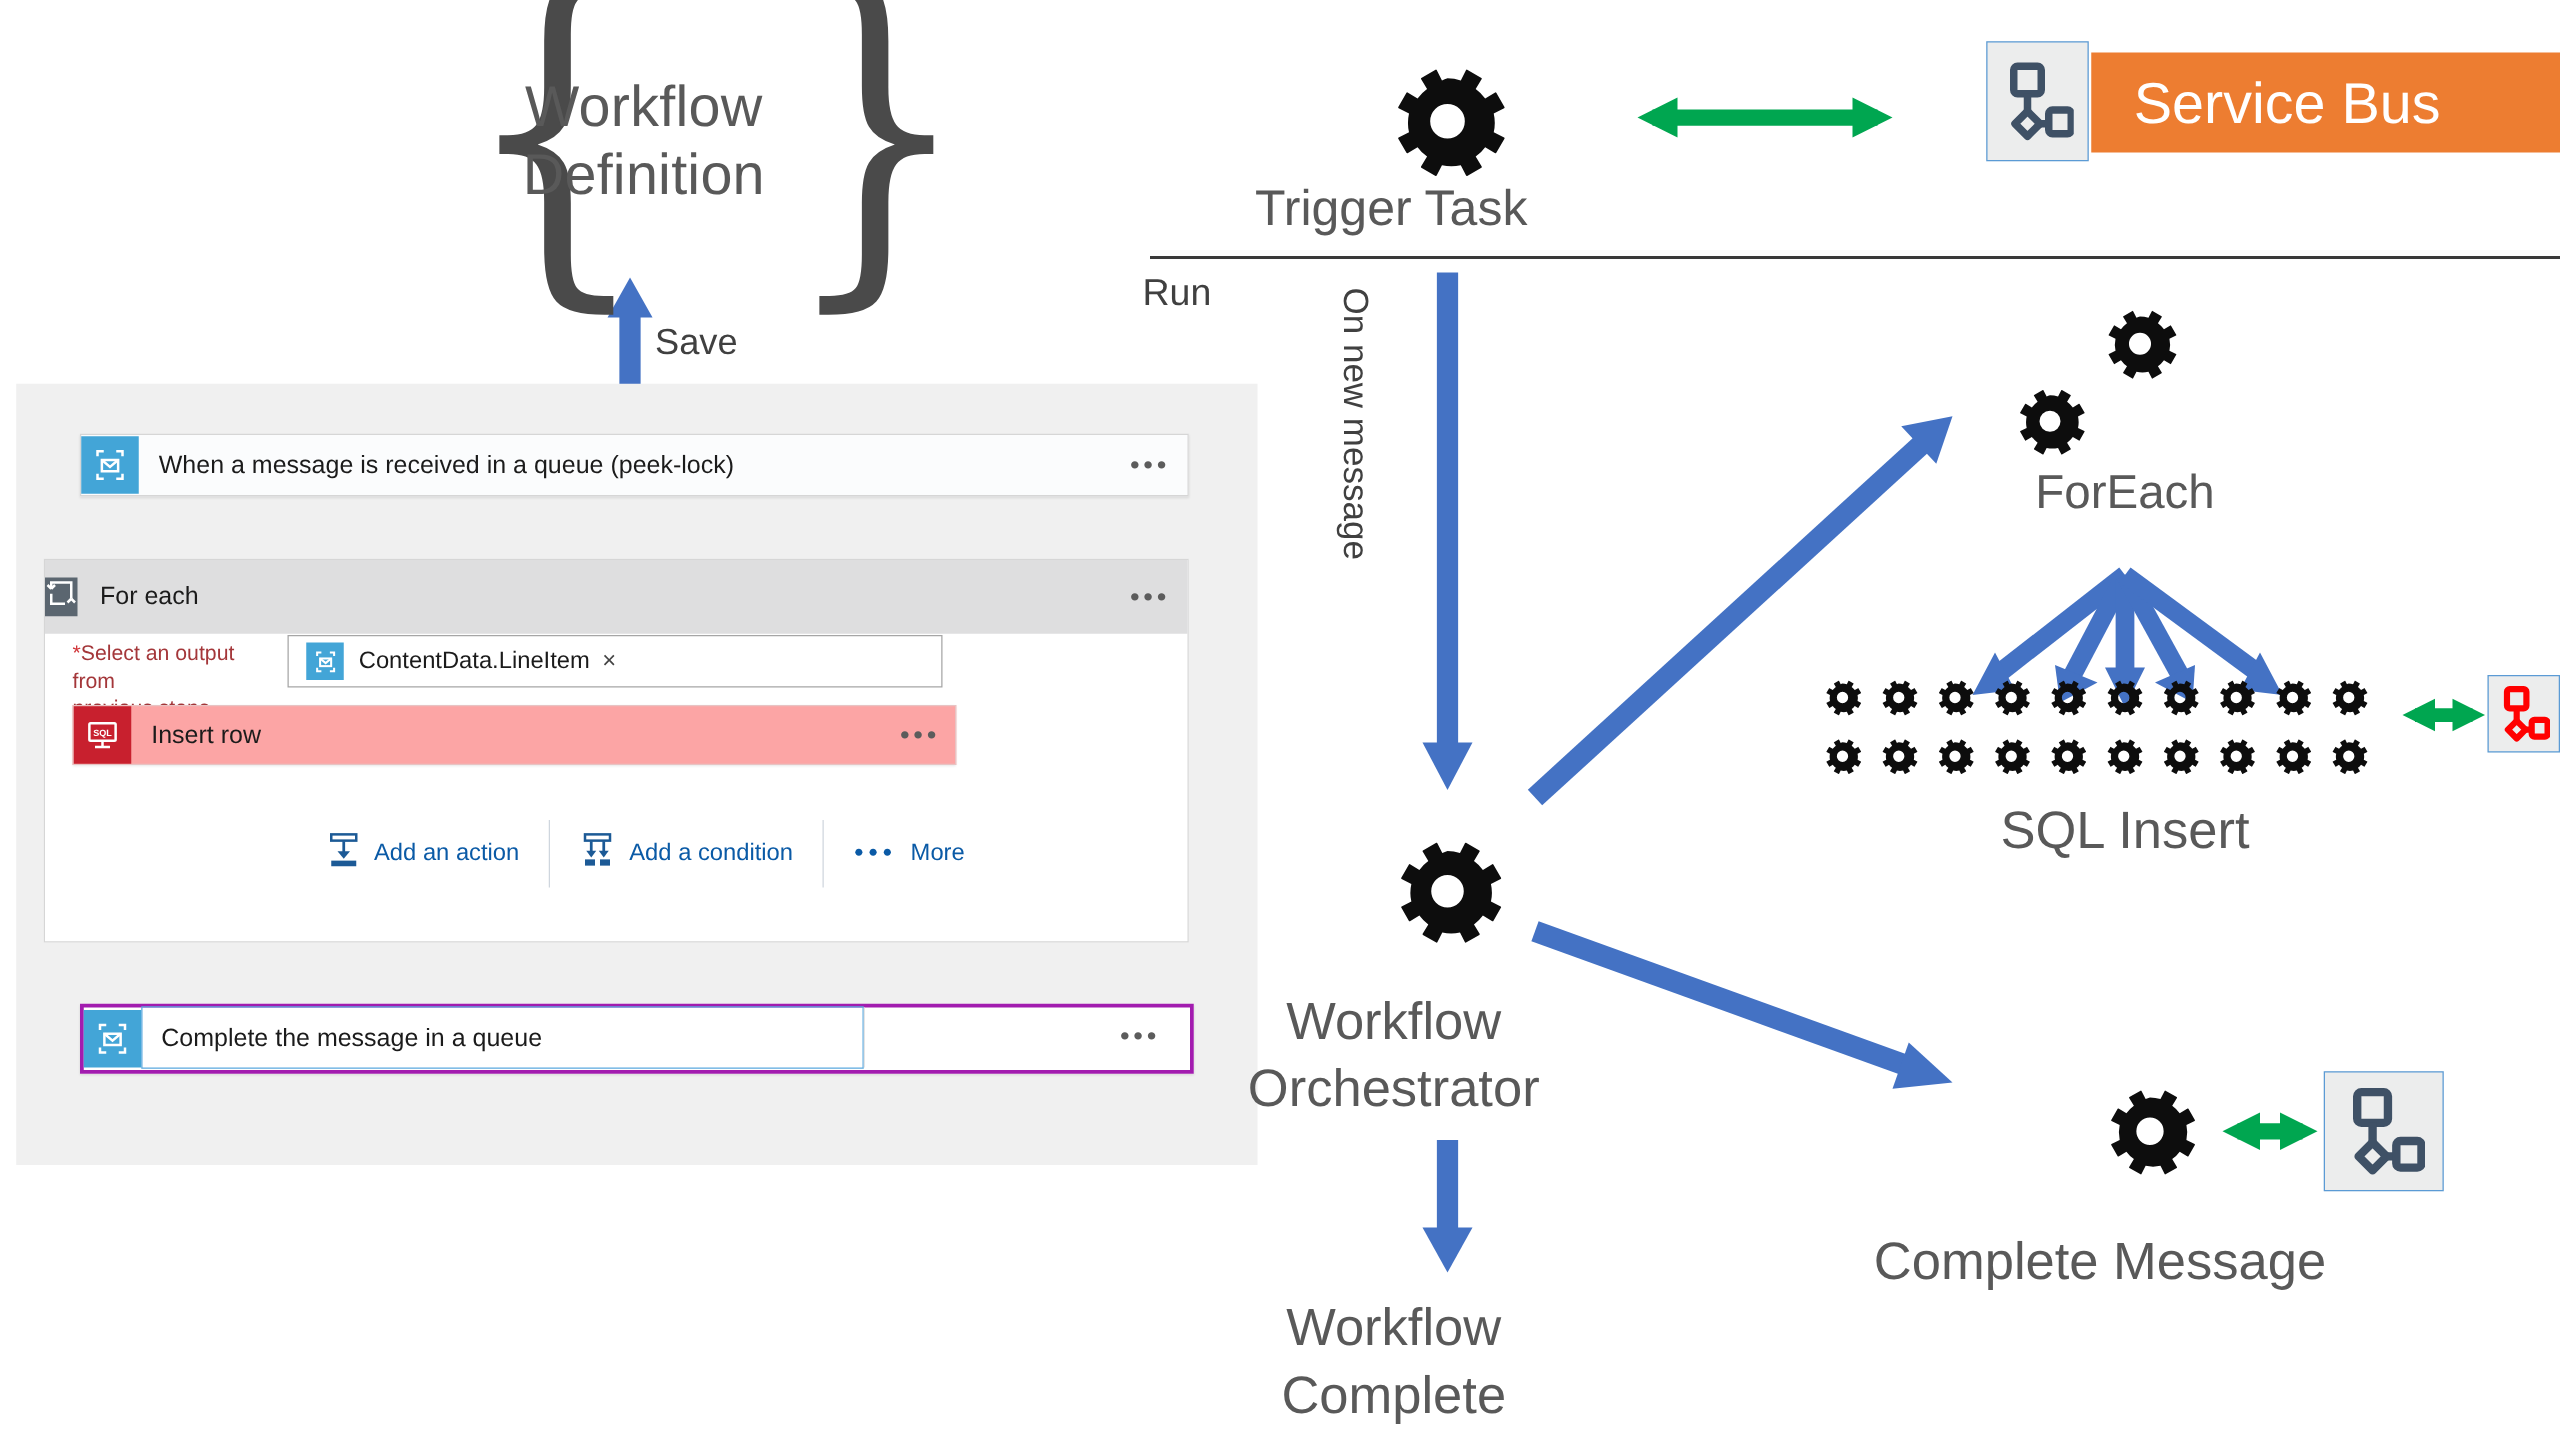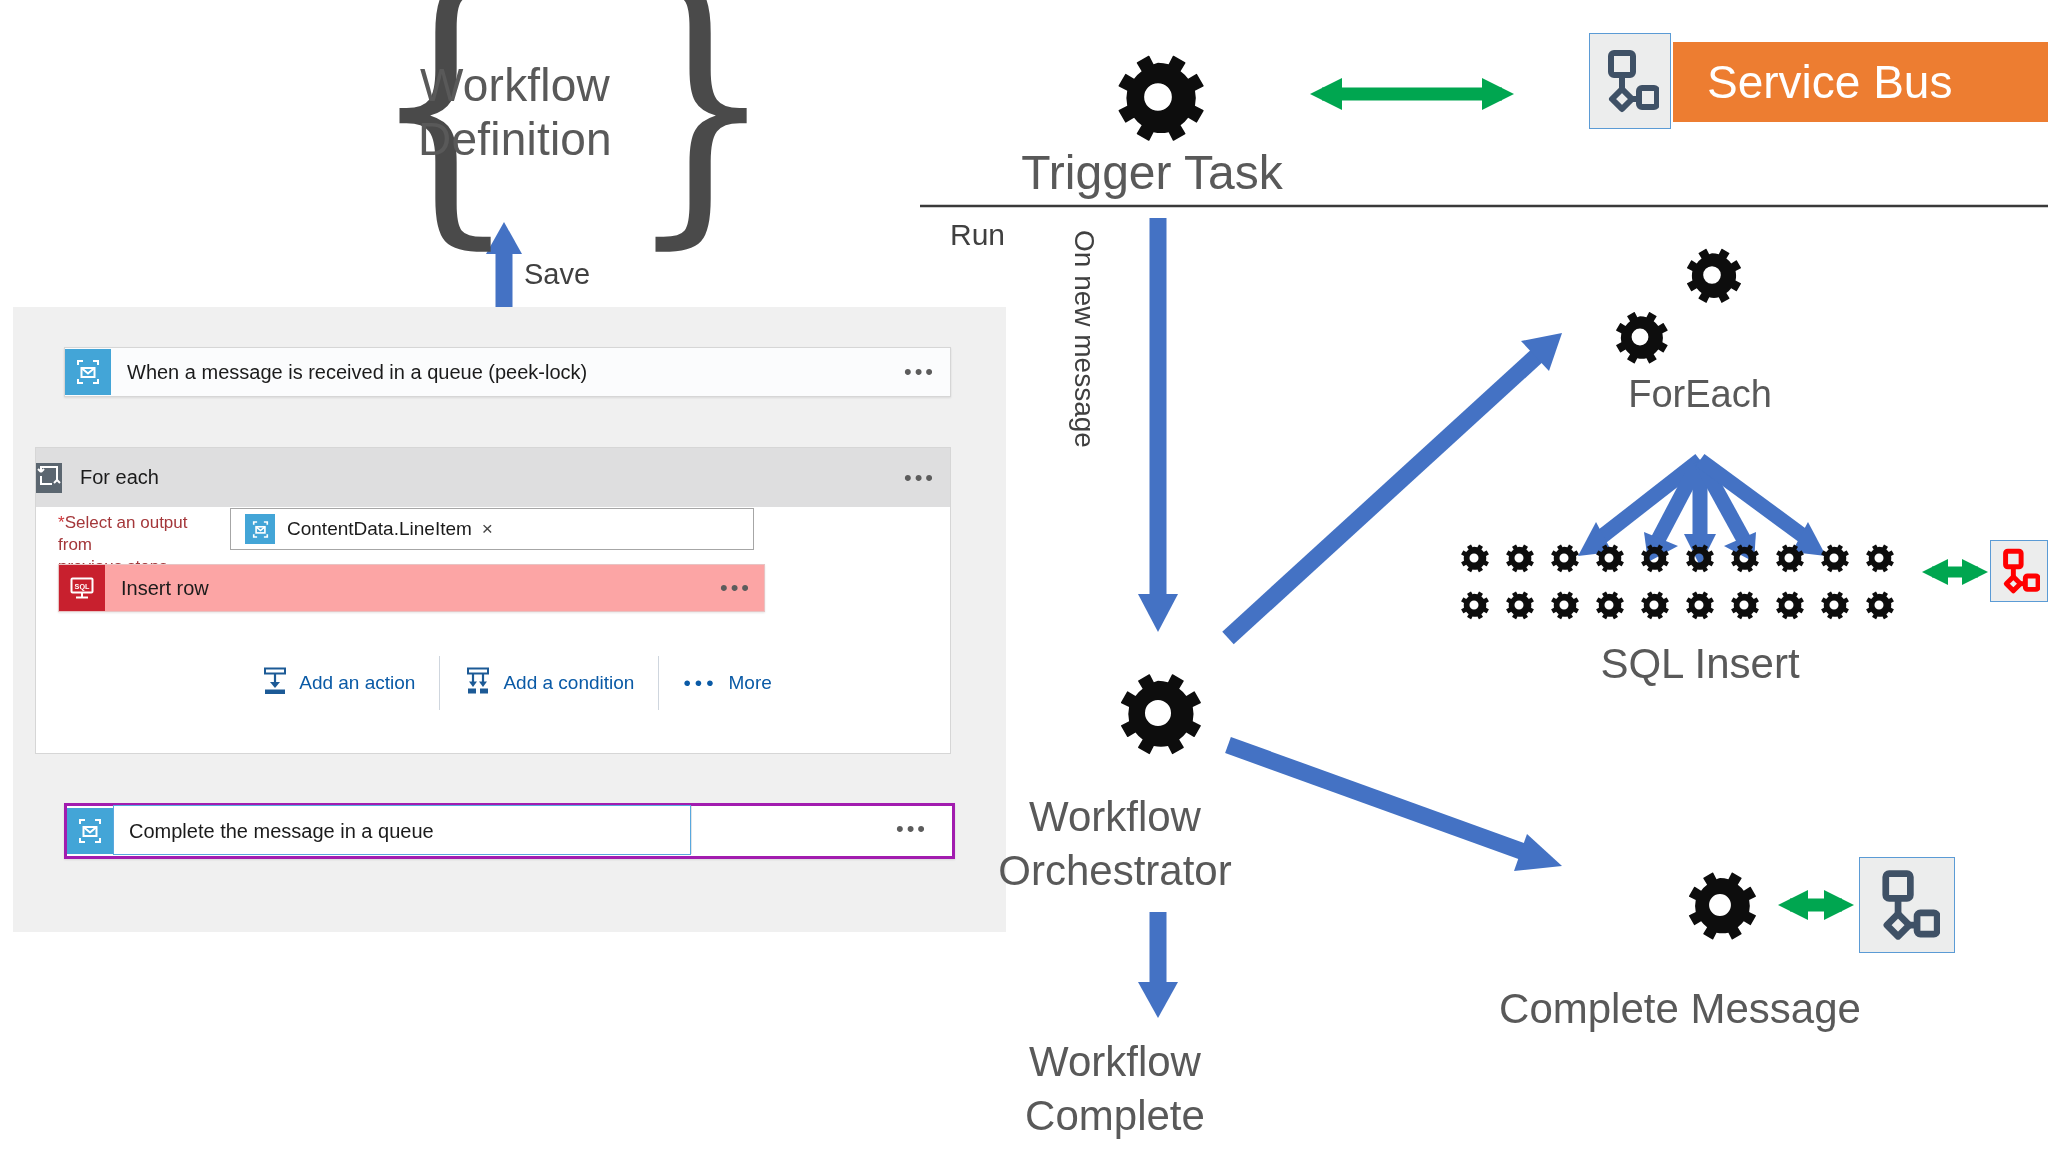--- a/index.html
+++ b/index.html
@@ -132,22 +132,22 @@
   #card-complete .ellipsis{position:absolute;right:0;width:80px;top:12px;}
 
   
   #diagram{position:absolute;left:0;top:0;width:2048px;height:1152px;pointer-events:none;}
   .dlabel{
     position:absolute;color:#595959;
     font-family:"Liberation Sans", sans-serif;
     font-weight:400;text-align:center;
   }
 
-  #lbl-trigger{left:1012px;top:145px;width:280px;font-size:48px;}
-  #lbl-run{left:950px;top:218px;width:120px;font-size:30px;text-align:left;color:#404040;}
+  #lbl-trigger{left:973px;top:145px;width:280px;font-size:40px;}
+  #lbl-run{left:914px;top:218px;width:120px;font-size:30px;text-align:left;color:#404040;}
   #lbl-onnew{
     left:1100px;top:230px;width:260px;font-size:28px;color:#404040;
     transform:rotate(90deg);transform-origin:left top;text-align:left;
   }
   #lbl-orch{left:960px;top:790px;width:310px;font-size:42px;line-height:54px;}
   #lbl-wfcomplete{left:960px;top:1035px;width:310px;font-size:42px;line-height:54px;}
   #lbl-foreach{left:1560px;top:373px;width:280px;font-size:38px;}
   #lbl-sqlinsert{left:1540px;top:640px;width:320px;font-size:42px;}
   #lbl-completemsg{left:1420px;top:985px;width:520px;font-size:42px;}
 

